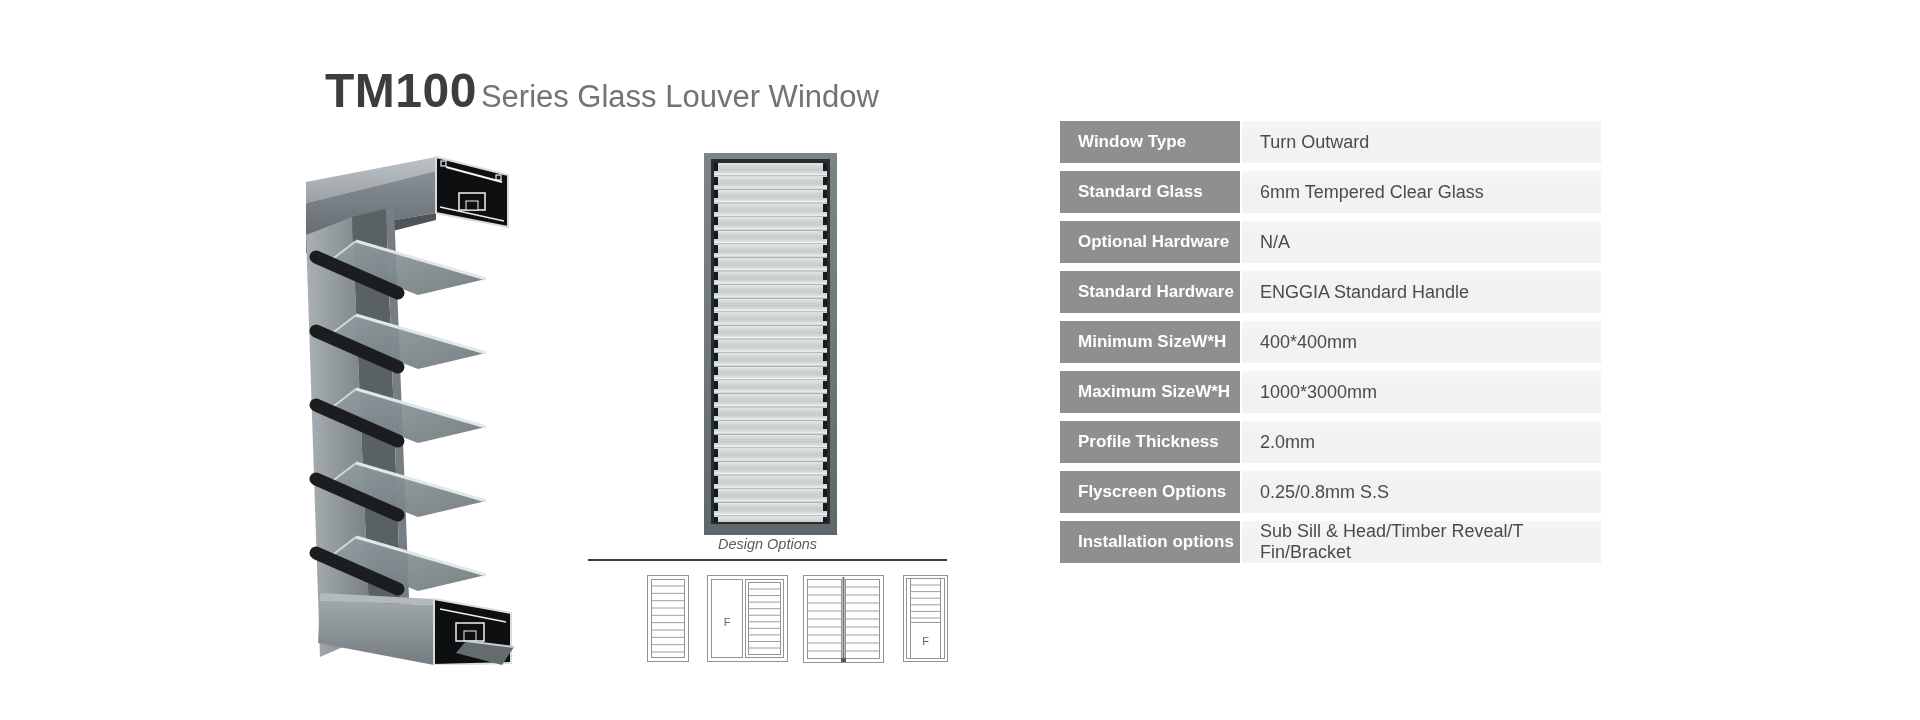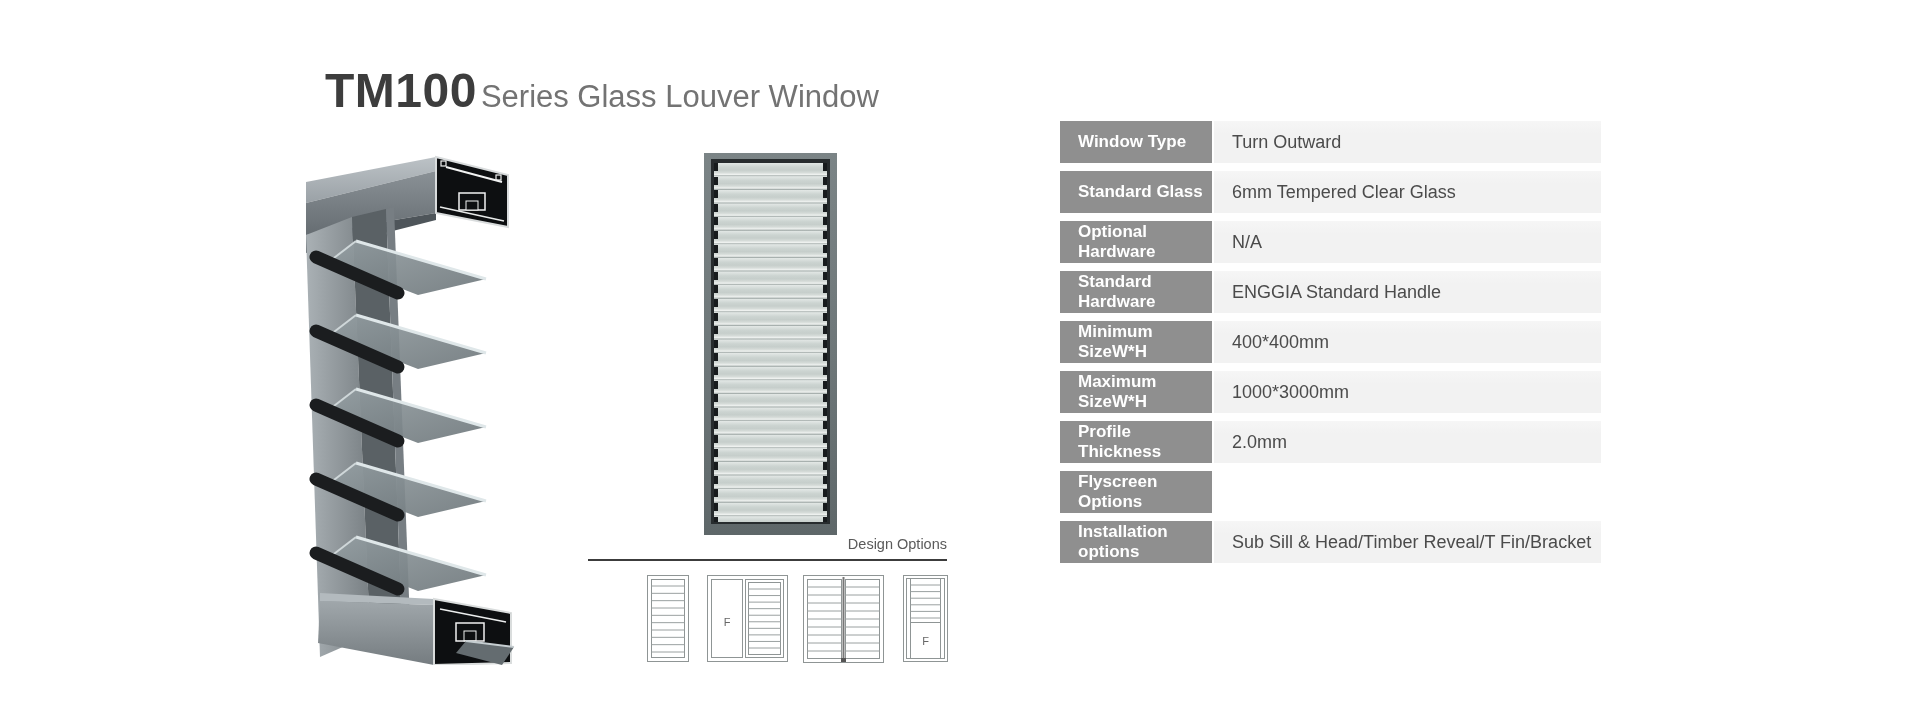--- a/index.html
+++ b/index.html
@@ -26,31 +26,31 @@
       #e2e7e5 0px,#ccd4d1 4px,#c6cecb 7px,#d5dbd8 9.5px,
       #eef1ef 11.5px,#a3acaa 13px,#e2e7e5 13.6px);}
   .fv-clips{position:absolute;top:0;bottom:0;width:4px;
     background:repeating-linear-gradient(180deg,
       #171b1d 0px,#171b1d 8px,rgba(0,0,0,0) 8px,rgba(0,0,0,0) 13.6px);}
   .fv-clips.left{left:0;}
   .fv-clips.right{right:0;}
 
   
   .design-label{position:absolute;left:588px;top:536px;width:359px;
-    text-align:right;font-size:14.5px;color:#5a5a5a;}
+    text-align:center;font-size:14.5px;color:#5a5a5a;font-style:italic;}
   .design-divider{position:absolute;left:588px;top:559px;width:359px;height:1.5px;
     background:#3c3c3c;}
   .diagram{position:absolute;top:575px;}
   .dg1{left:647px;} .dg2{left:707px;} .dg3{left:803px;} .dg4{left:903px;}
   .diagram text{font-family:"Liberation Sans",sans-serif;font-size:11px;fill:#666;}
 
   
   .spec-table{position:absolute;left:1060px;top:121px;width:541px;}
   .spec-row{display:flex;height:42px;margin-bottom:8px;}
-  .spec-label{width:152px;background:#8f8f8f;color:#ffffff;font-weight:700;
+  .spec-label{width:180px;background:#8f8f8f;color:#ffffff;font-weight:700;
     font-size:17px;display:flex;align-items:center;padding-left:18px;
     box-sizing:border-box;flex:none;margin-right:2px;}
   .spec-value{flex:1;background:#f3f3f3;color:#4b4b4b;font-size:18px;
     display:flex;align-items:center;padding-left:18px;box-sizing:border-box;
     background:linear-gradient(180deg,#f6f6f6 0%,#f2f2f2 30%,#f2f2f2 100%);}
 </style>
 </head>
 <body>
 
 <div class="sheet">
@@ -280,20 +280,21 @@
       <div class="spec-value">1000*3000mm</div>
     </div>
 
     <div class="spec-row">
       <div class="spec-label">Profile Thickness</div>
       <div class="spec-value">2.0mm</div>
     </div>
 
     <div class="spec-row">
       <div class="spec-label">Flyscreen Options</div>
+      <div class="spec-value">0.25/0.8mm S.S</div>
     </div>
 
     <div class="spec-row">
       <div class="spec-label">Installation options</div>
       <div class="spec-value">Sub Sill &amp; Head/Timber Reveal/T Fin/Bracket</div>
     </div>
   </div>
 
 </div>
 

